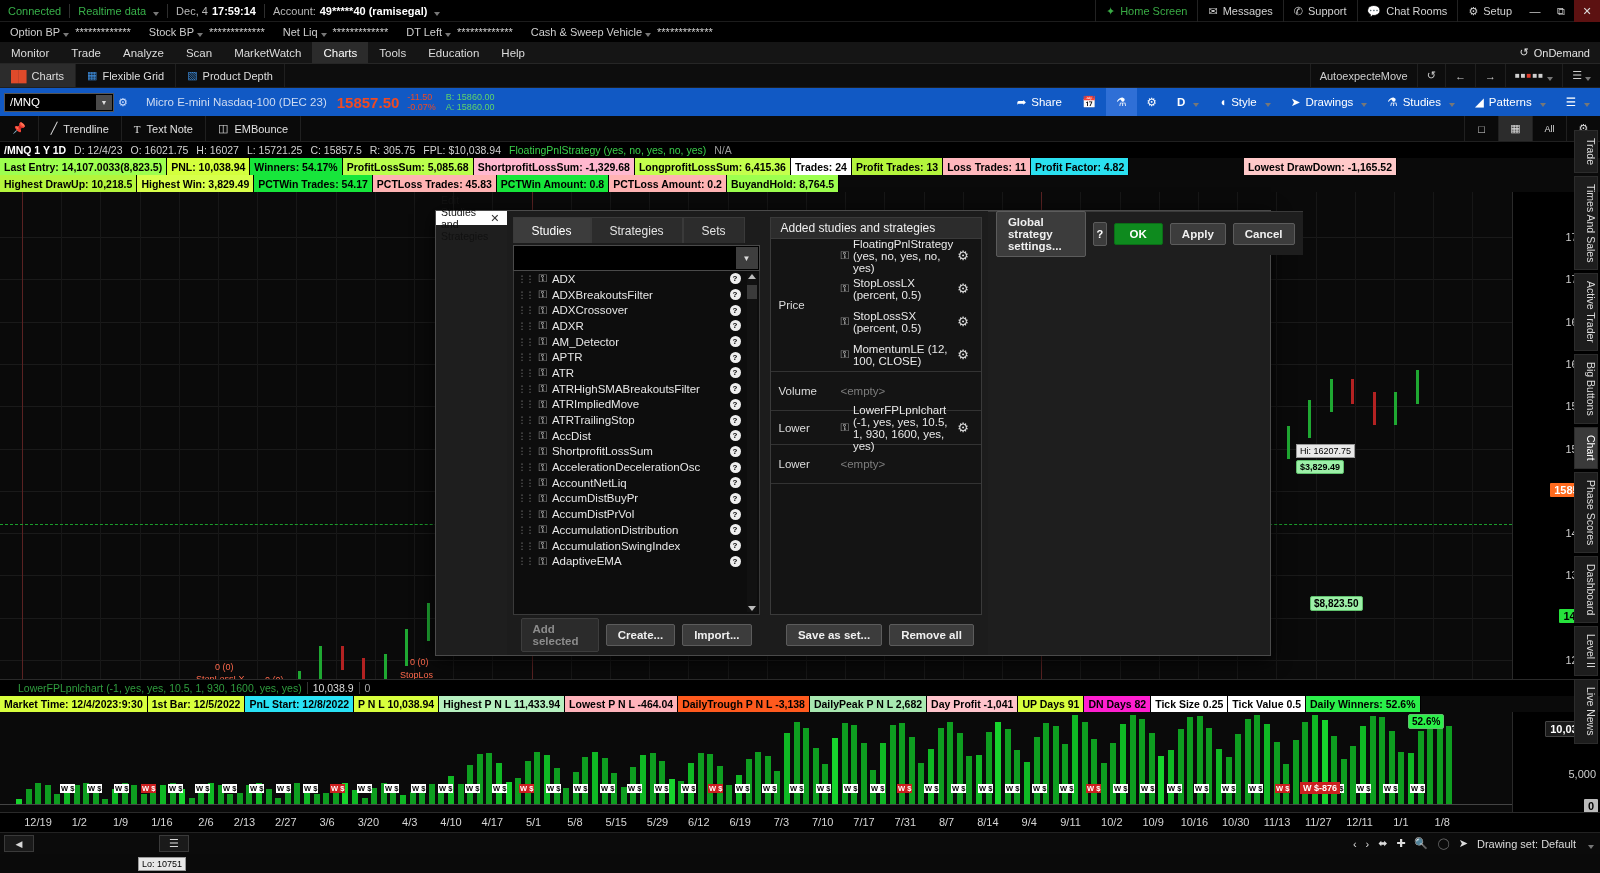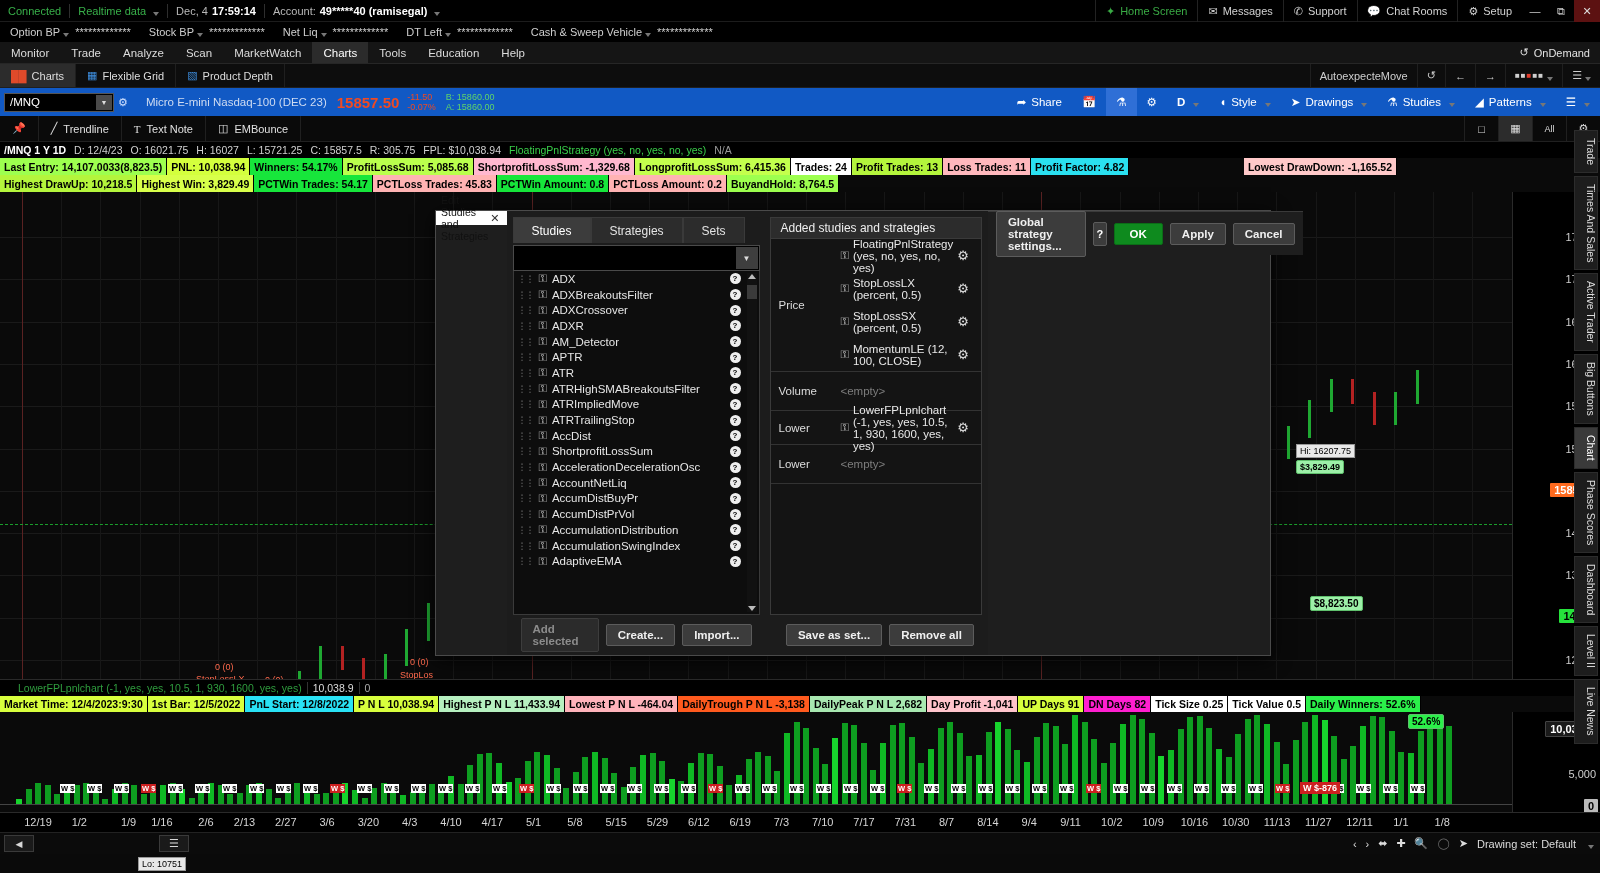--- a/index.html
+++ b/index.html
@@ -830,21 +830,21 @@
         <div class="pricebadge" style="top:94px;background:#bbb;color:#000;">0</div>
       </div>
       <div class="lbl lbl-grn" style="left:1408px;top:2px;background:#2bf04a;font-size:10px;">52.6%</div>
     </div>
   </div>
 
   <div class="xaxis">
       <div id="xticks">
         <div class="xt" style="left: 38px;">12/19</div>
         <div class="xt" style="left: 79.3px;">1/2</div>
-        <div class="xt" style="left: 120.6px; margin-left: 8px;">1/9</div>
+        <div class="xt" style="left: 120.6px;">1/9</div>
         <div class="xt" style="left: 161.9px;">1/16</div>
         <div class="xt" style="left: 206px;">2/6</div>
         <div class="xt" style="left: 244.5px;">2/13</div>
         <div class="xt" style="left: 285.8px;">2/27</div>
         <div class="xt" style="left: 327.1px;">3/6</div>
         <div class="xt" style="left: 368.4px;">3/20</div>
         <div class="xt" style="left: 409.7px;">4/3</div>
         <div class="xt" style="left: 451px;">4/10</div>
         <div class="xt" style="left: 492.3px;">4/17</div>
         <div class="xt" style="left: 533.6px;">5/1</div>

